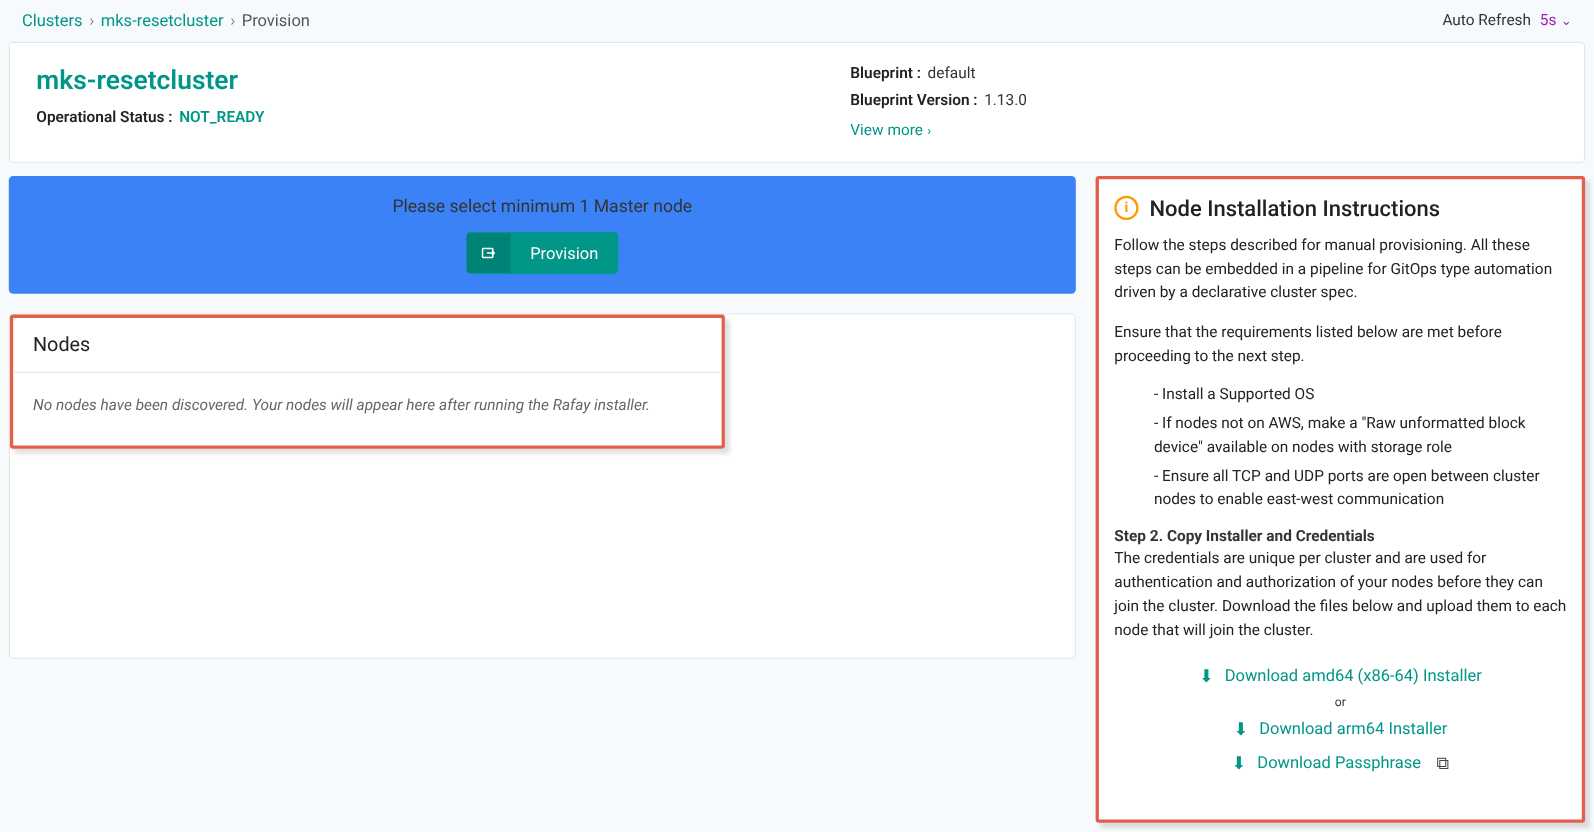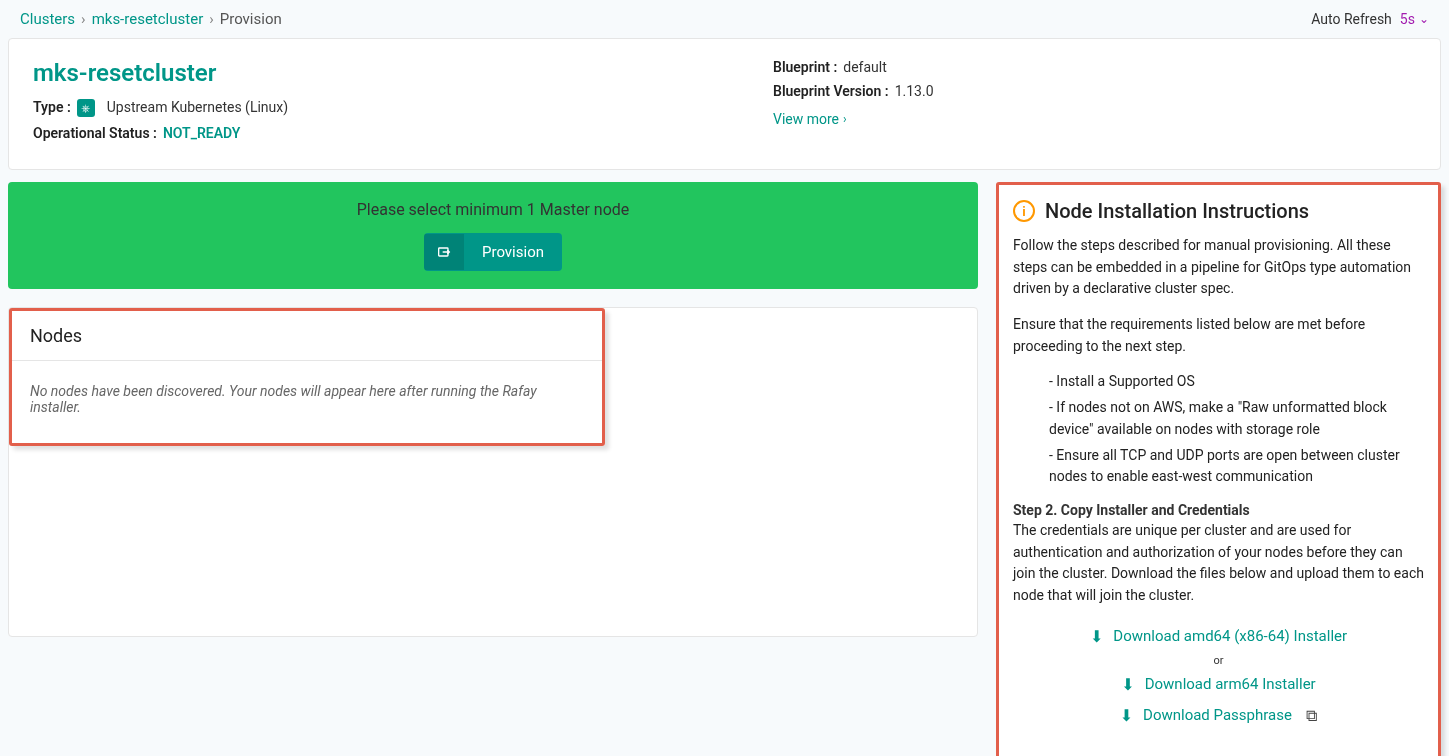--- a/index.html
+++ b/index.html
@@ -20,30 +20,30 @@
 .cluster-name { color:#009688; font-size:24px; font-weight:600; margin-bottom:12px; }
 .kv { display:flex; gap:6px; margin-bottom:8px; font-size:14px; }
 .kv .k { font-weight:600; color:#222; }
 .kv .v { color:#333; }
 .status-notready { color:#009688; font-weight:600; }
 .view-more { color:#009688; text-decoration:none; display:inline-flex; align-items:center; gap:4px; margin-top:4px; }
 .k8s-icon { display:inline-flex; width:18px; height:18px; background:#009688; color:#fff; border-radius:3px; align-items:center; justify-content:center; font-size:11px; margin-right:6px; vertical-align:middle; }
 .main-flex { display:flex; gap:18px; align-items:flex-start; }
 .left-col { flex:1; min-width:0; }
 .right-col { width:445px; flex-shrink:0; }
-.provision-banner { background:#22c55e; border-radius:4px; padding:18px; text-align:center; margin-bottom:18px; }
+.provision-banner { background:#3b82f6; border-radius:4px; padding:18px; text-align:center; margin-bottom:18px; }
 .provision-banner .msg { font-size:16px; color:#333; margin-bottom:14px; }
 .provision-btn { display:inline-flex; align-items:center; background:#009688; color:#fff; border:none; border-radius:4px; overflow:hidden; cursor:pointer; font-size:15px; }
 .provision-btn .icon-part { background:rgba(0,0,0,0.12); padding:10px 12px; display:flex; align-items:center; }
 .provision-btn .label-part { padding:10px 18px; }
 .nodes-card { position:relative; }
 .nodes-header { padding:14px 18px; font-size:18px; color:#222; border-bottom:1px solid #e5e5e5; }
 .nodes-body { padding:22px 18px 28px 18px; color:#666; font-style:italic; font-size:14px; }
 .highlight-box { border:3px solid #e25f4b; border-radius:3px; box-shadow:4px 4px 4px rgba(0,0,0,0.12); }
-.nodes-highlight { width:596px; }
+.nodes-highlight { width:650px; }
 .instructions-card { padding:14px 14px 20px 14px; }
 .instructions-title { display:flex; align-items:center; gap:10px; font-size:20px; font-weight:500; color:#222; margin-bottom:12px; }
 .info-icon { width:22px; height:22px; border:2px solid #ff9800; border-radius:50%; color:#ff9800; display:inline-flex; align-items:center; justify-content:center; font-weight:bold; font-size:13px; }
 .instructions-card p { font-size:14px; color:#222; line-height:1.55; margin-bottom:14px; }
 .instructions-card .step-title { font-weight:700; font-size:14px; margin-bottom:2px; }
 .instructions-card ul { list-style:none; padding-left:36px; margin-bottom:14px; }
 .instructions-card ul li { font-size:14px; color:#222; line-height:1.55; margin-bottom:4px; }
 .instructions-card ul li::before { content:"- "; }
 .download-block { text-align:center; margin-top:6px; }
 .download-link { color:#009688; text-decoration:none; display:inline-flex; align-items:center; gap:10px; font-size:15px; margin:6px 0; }
@@ -71,25 +71,20 @@
     </span>
   </div>
 </div>
 
 <div class="content">
 
   <div class="card header-card">
     <div class="header-flex">
       <div class="header-left">
         <div class="cluster-name">mks-resetcluster</div>
-        <div class="kv">
-          <span class="k">Type :</span>
-          <span class="k8s-icon">⎈</span>
-          <span class="v">Upstream Kubernetes (Linux)</span>
-        </div>
         <div class="kv">
           <span class="k">Operational Status :</span>
           <span class="status-notready">NOT_READY</span>
         </div>
       </div>
       <div class="header-right">
         <div class="kv">
           <span class="k">Blueprint :</span>
           <span class="v">default</span>
         </div>

